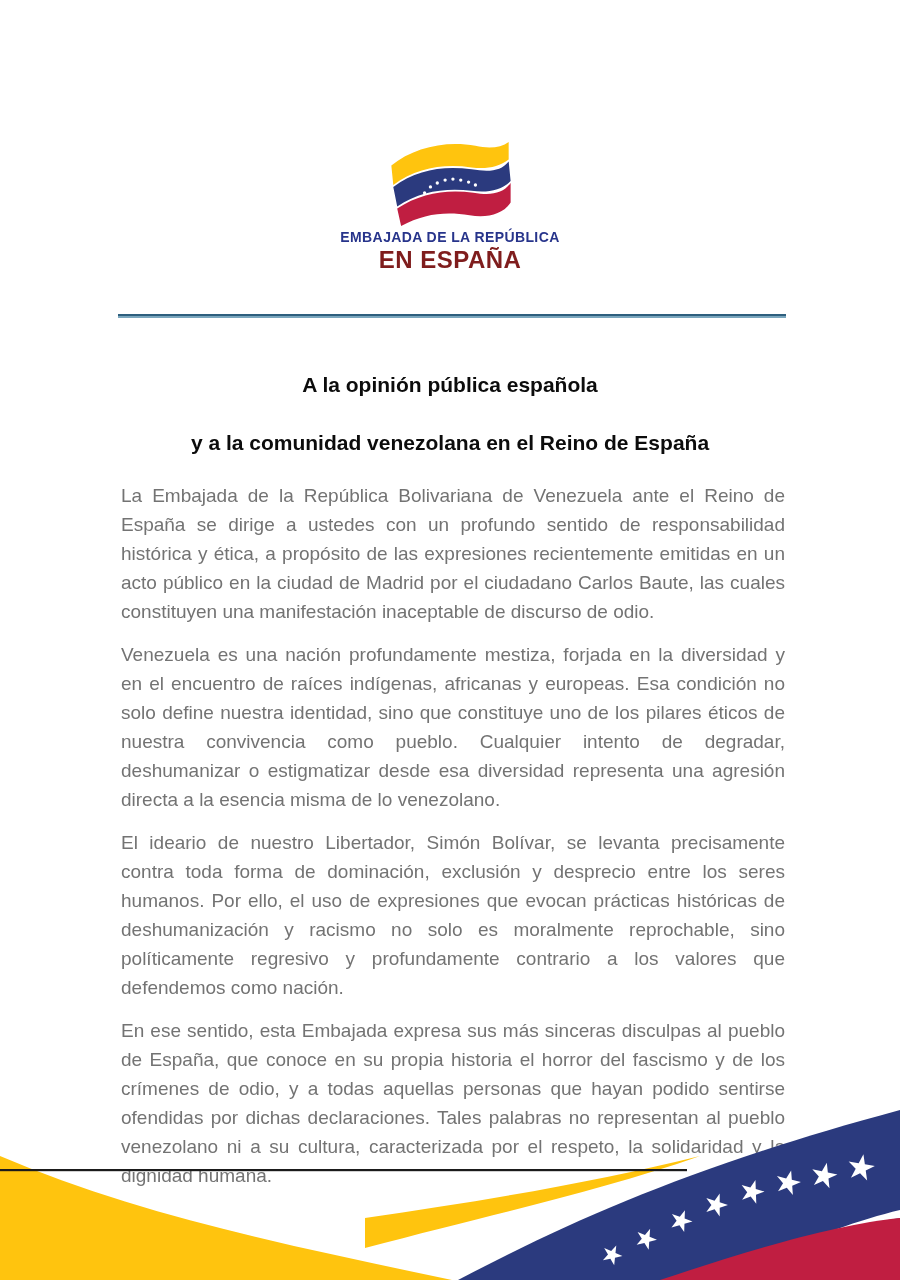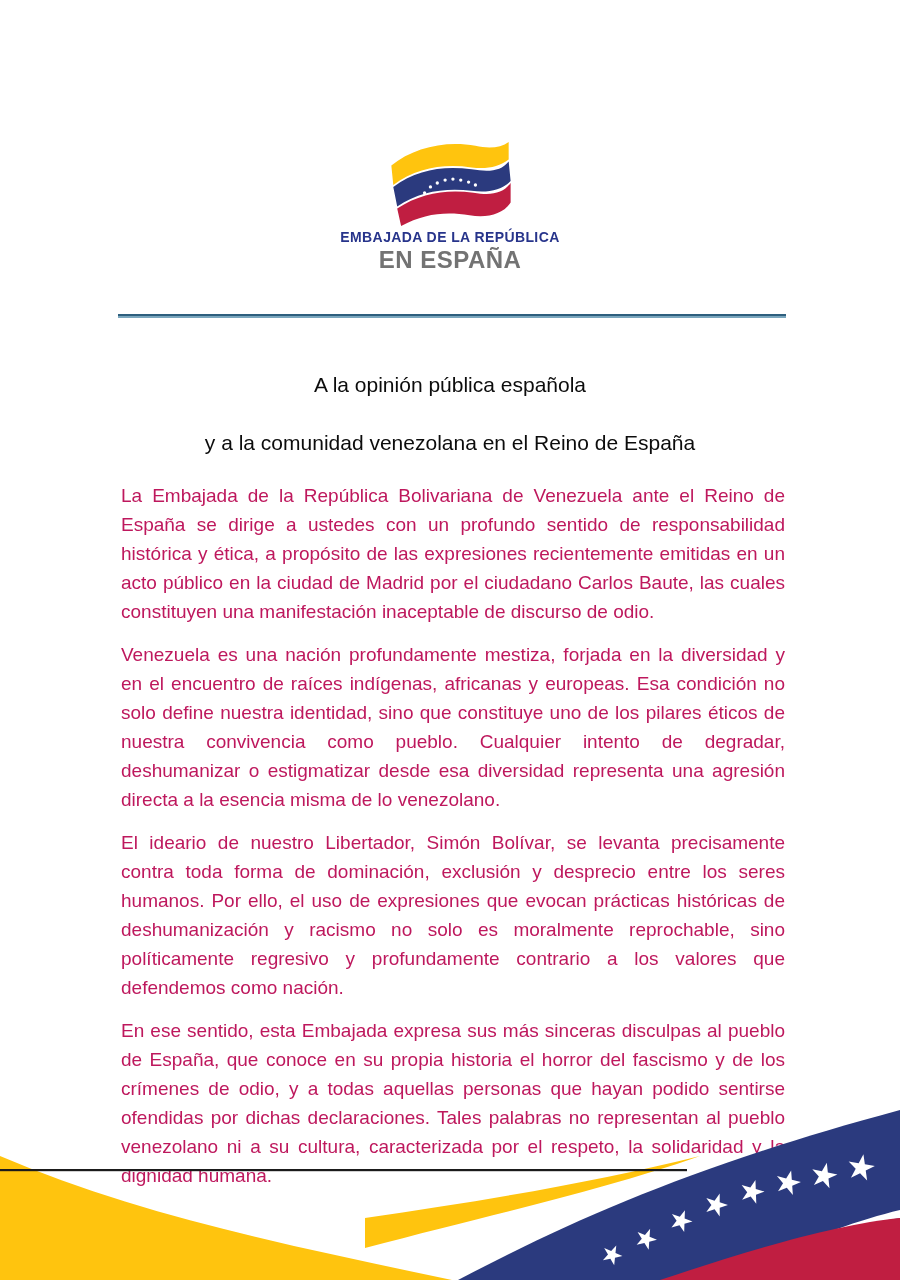--- a/index.html
+++ b/index.html
@@ -13,38 +13,38 @@
   
   .logo{position:absolute;top:140px;left:0;right:0;text-align:center;}
   .logo-flag{display:block;margin:0 auto;width:130px;height:88px;}
   .logo-org1,.logo-org2{
     font-size:14px;font-weight:bold;letter-spacing:.4px;
     color:#27348b;line-height:14px;
   }
   .logo-org1{margin-top:2px;}
   .logo-org3{
     font-size:24px;font-weight:bold;letter-spacing:.5px;
-    color:#737373;margin-top:2px;
+    color:#7f1d1d;margin-top:2px;
   }
 
   
   .divider{
     position:absolute;top:314px;left:118px;width:668px;height:4px;
     background:linear-gradient(to bottom,#2e5f7e 0%,#2e5f7e 62%,#7aa6bd 62%,#7aa6bd 100%);
   }
 
   
   .title{position:absolute;top:372px;left:0;right:0;text-align:center;color:#0c0c0c;}
-  .title div{font-size:21px;font-weight:normal;line-height:26px;}
+  .title div{font-size:21px;font-weight:bold;line-height:26px;}
   .title .t2{margin-top:32px;}
 
   
   .body-text{
     position:absolute;top:481px;left:121px;width:664px;
-    font-size:19px;line-height:29px;color:#be185d;text-align:justify;
+    font-size:19px;line-height:29px;color:#737373;text-align:justify;
   }
   .body-text p{margin:0 0 14px 0;}
 
   
   .footer-art{position:absolute;left:0;bottom:0;width:900px;height:182px;}
 </style>
 </head>
 <body>
 
 <div class="page">

